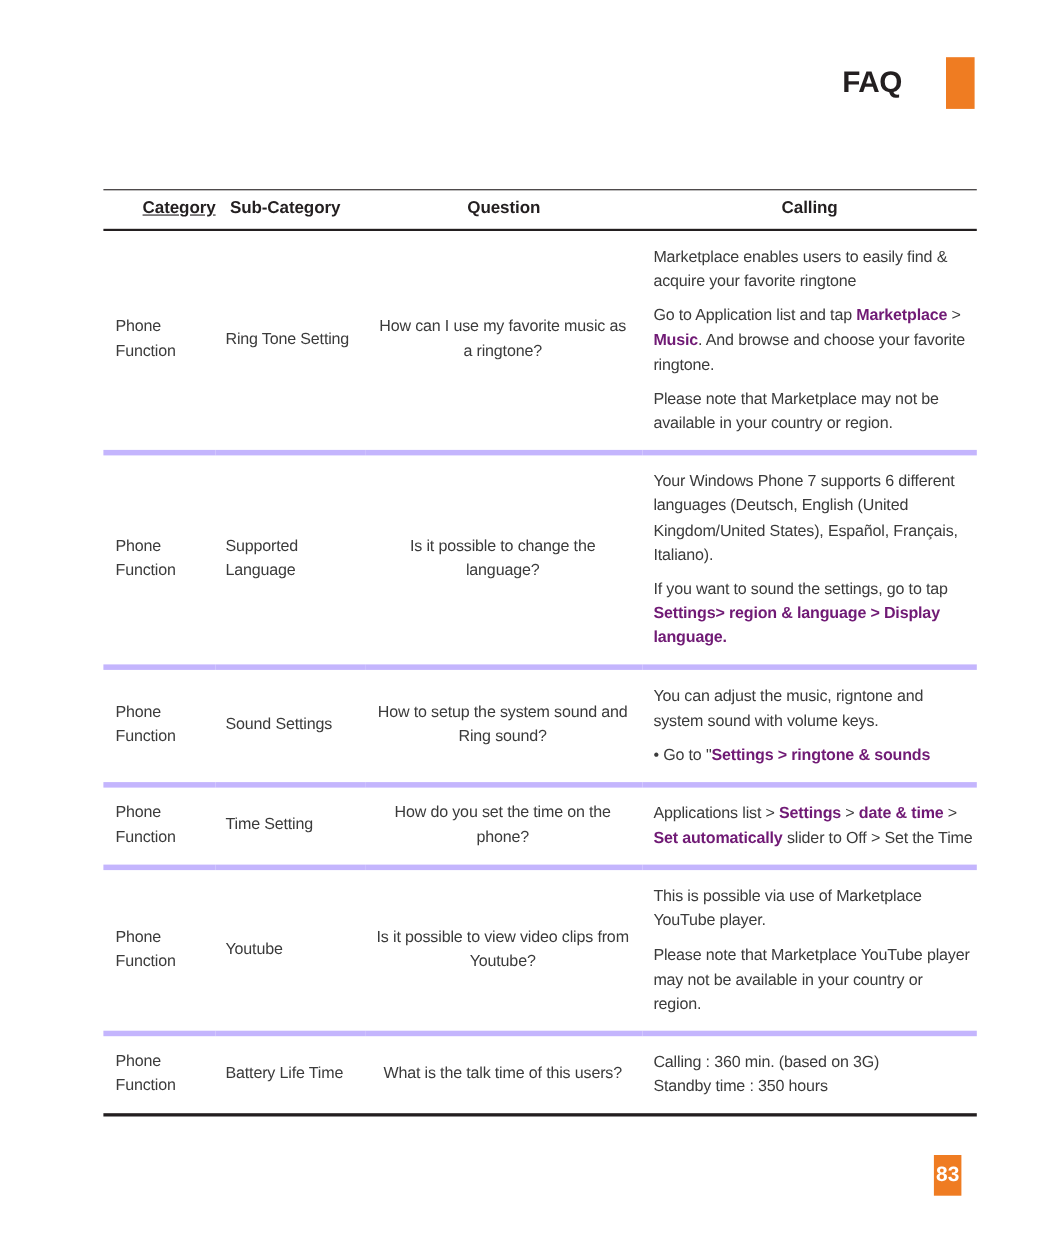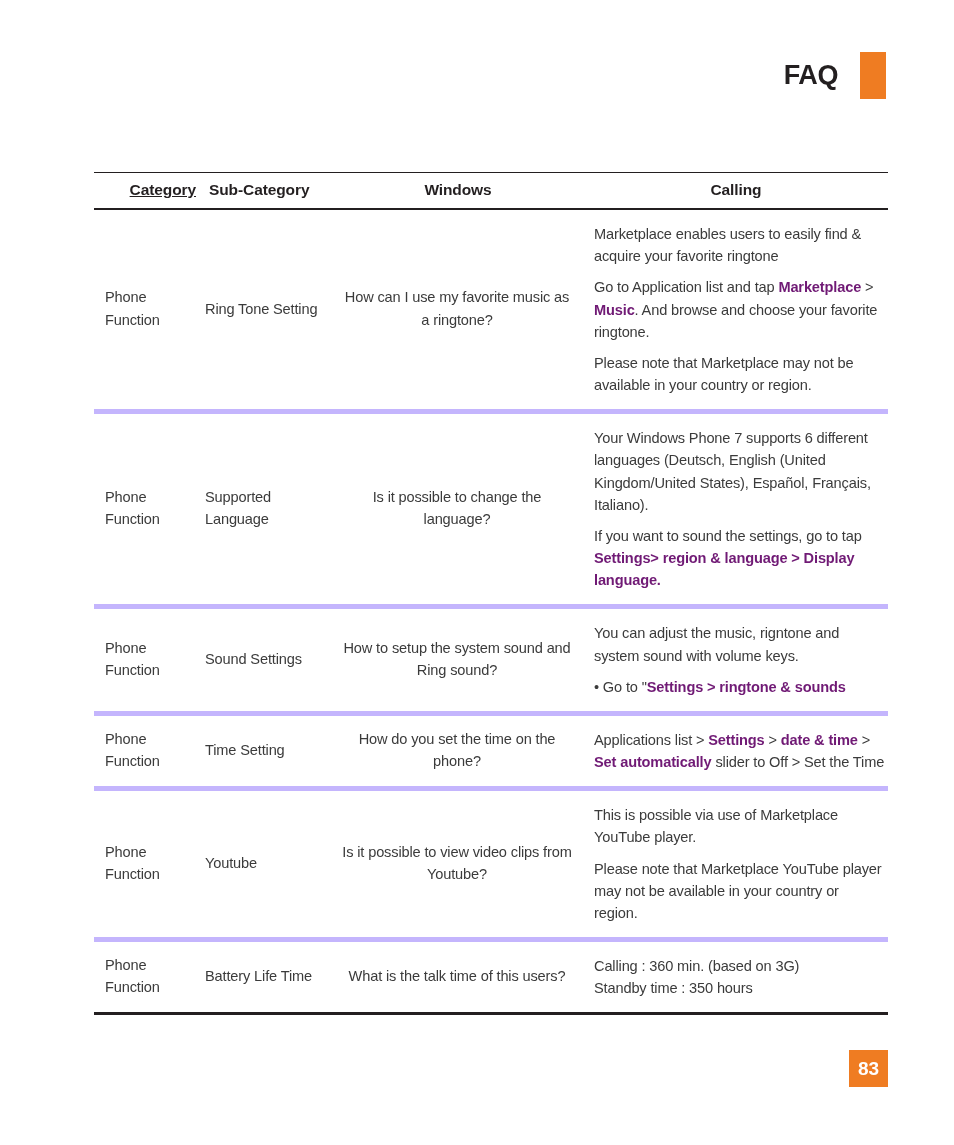--- a/index.html
+++ b/index.html
@@ -16,21 +16,21 @@
     -webkit-font-smoothing: antialiased;
   }
 
   
   .page-header {
     position: absolute;
     top: 52px;
     right: 68px;
     display: flex;
     align-items: center;
-    gap: 22px;
+    gap: 40px;
   }
   .page-header-title {
     font-size: 27px;
     font-weight: bold;
     letter-spacing: -0.4px;
     color: #231f20;
     line-height: 1;
   }
   .header-accent-bar {
     width: 26px;
@@ -117,21 +117,21 @@
   .answer-para:last-child { margin-bottom: 0; }
   .answer-para b { color: #701a75; font-weight: bold; }
 
   .nowrap-brk { white-space: pre-wrap; }
 
   
   .page-number-badge {
     position: absolute;
     left: 849px;
     top: 1050px;
-    width: 39px;
+    width: 25px;
     height: 37px;
     background: #ef7c22;
     color: #ffffff;
     font-size: 19px;
     font-weight: bold;
     display: flex;
     align-items: center;
     justify-content: center;
     line-height: 1;
   }
@@ -150,21 +150,21 @@
     <colgroup>
       <col class="col-category">
       <col class="col-subcategory">
       <col class="col-question">
       <col class="col-answer">
     </colgroup>
     <thead>
       <tr>
         <th class="th-category">Category</th>
         <th class="th-subcategory">Sub-Category</th>
-        <th>Windows</th>
+        <th>Question</th>
         <th>Calling</th>
       </tr>
     </thead>
   </table>
   <div class="rule-medium"></div>
   <table class="faq-table">
     <colgroup>
       <col class="col-category">
       <col class="col-subcategory">
       <col class="col-question">

